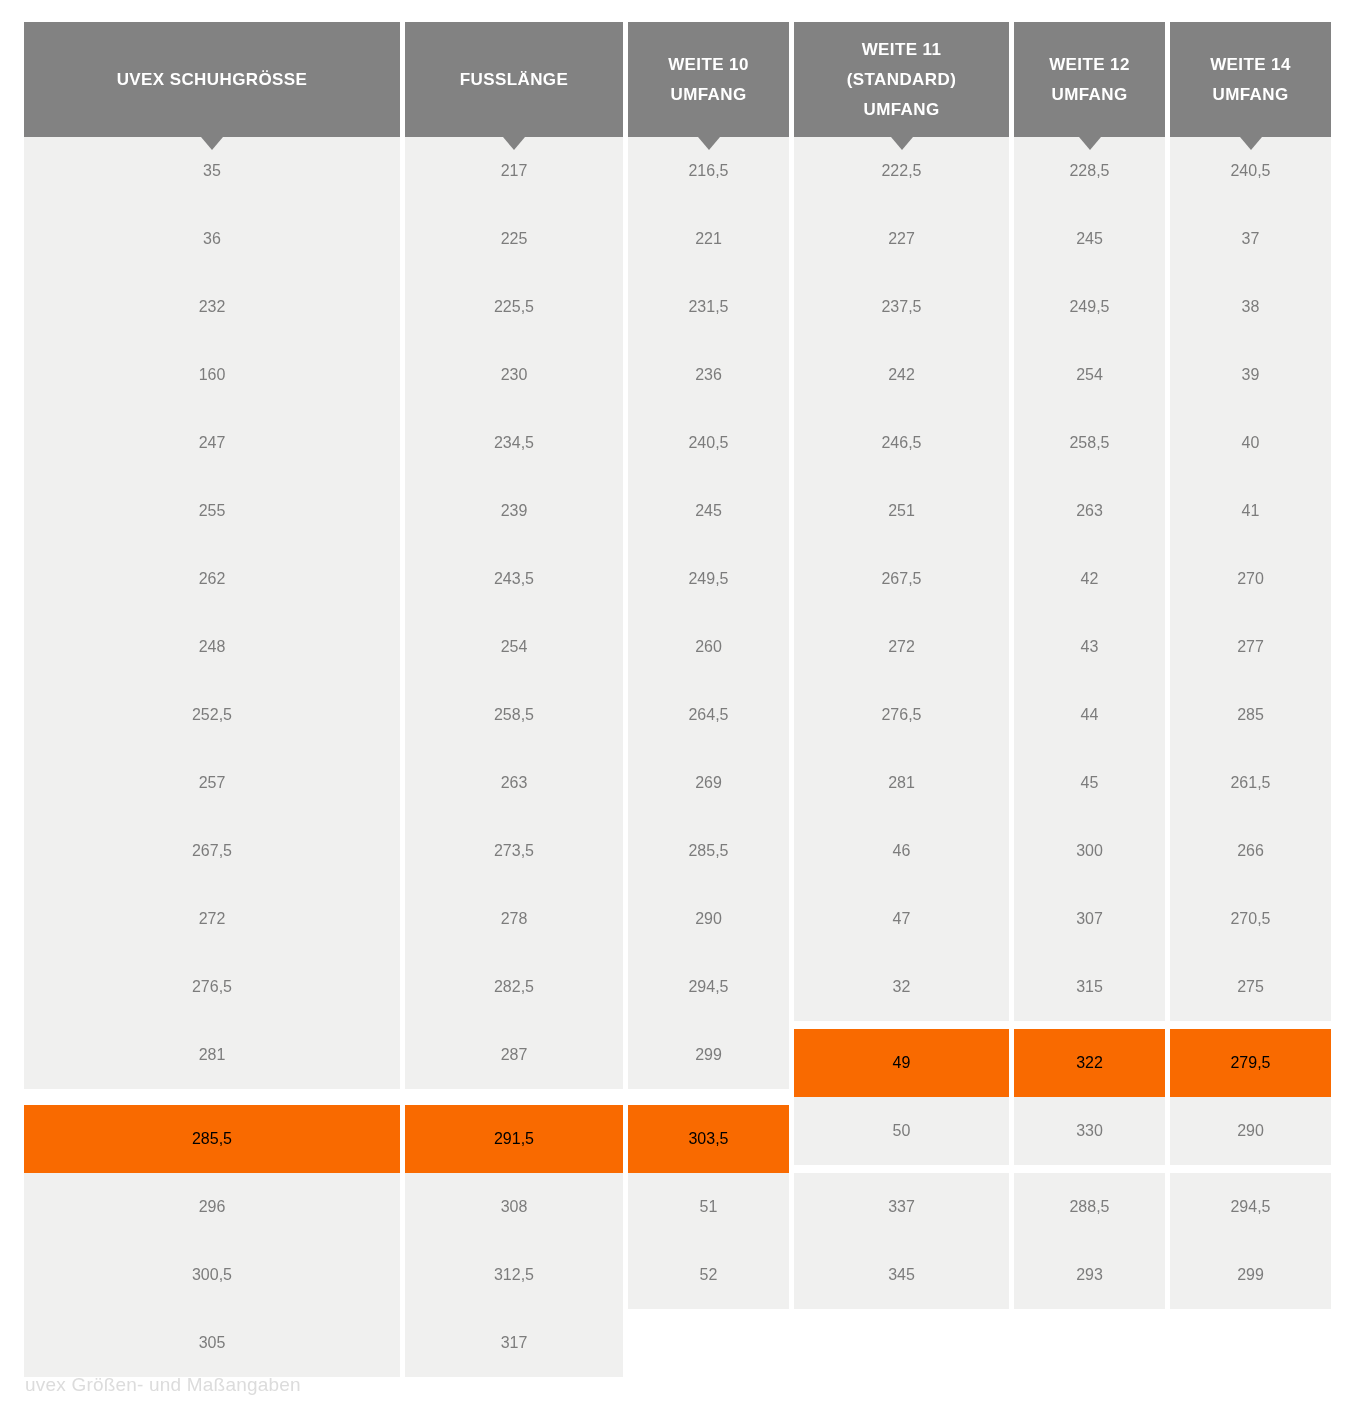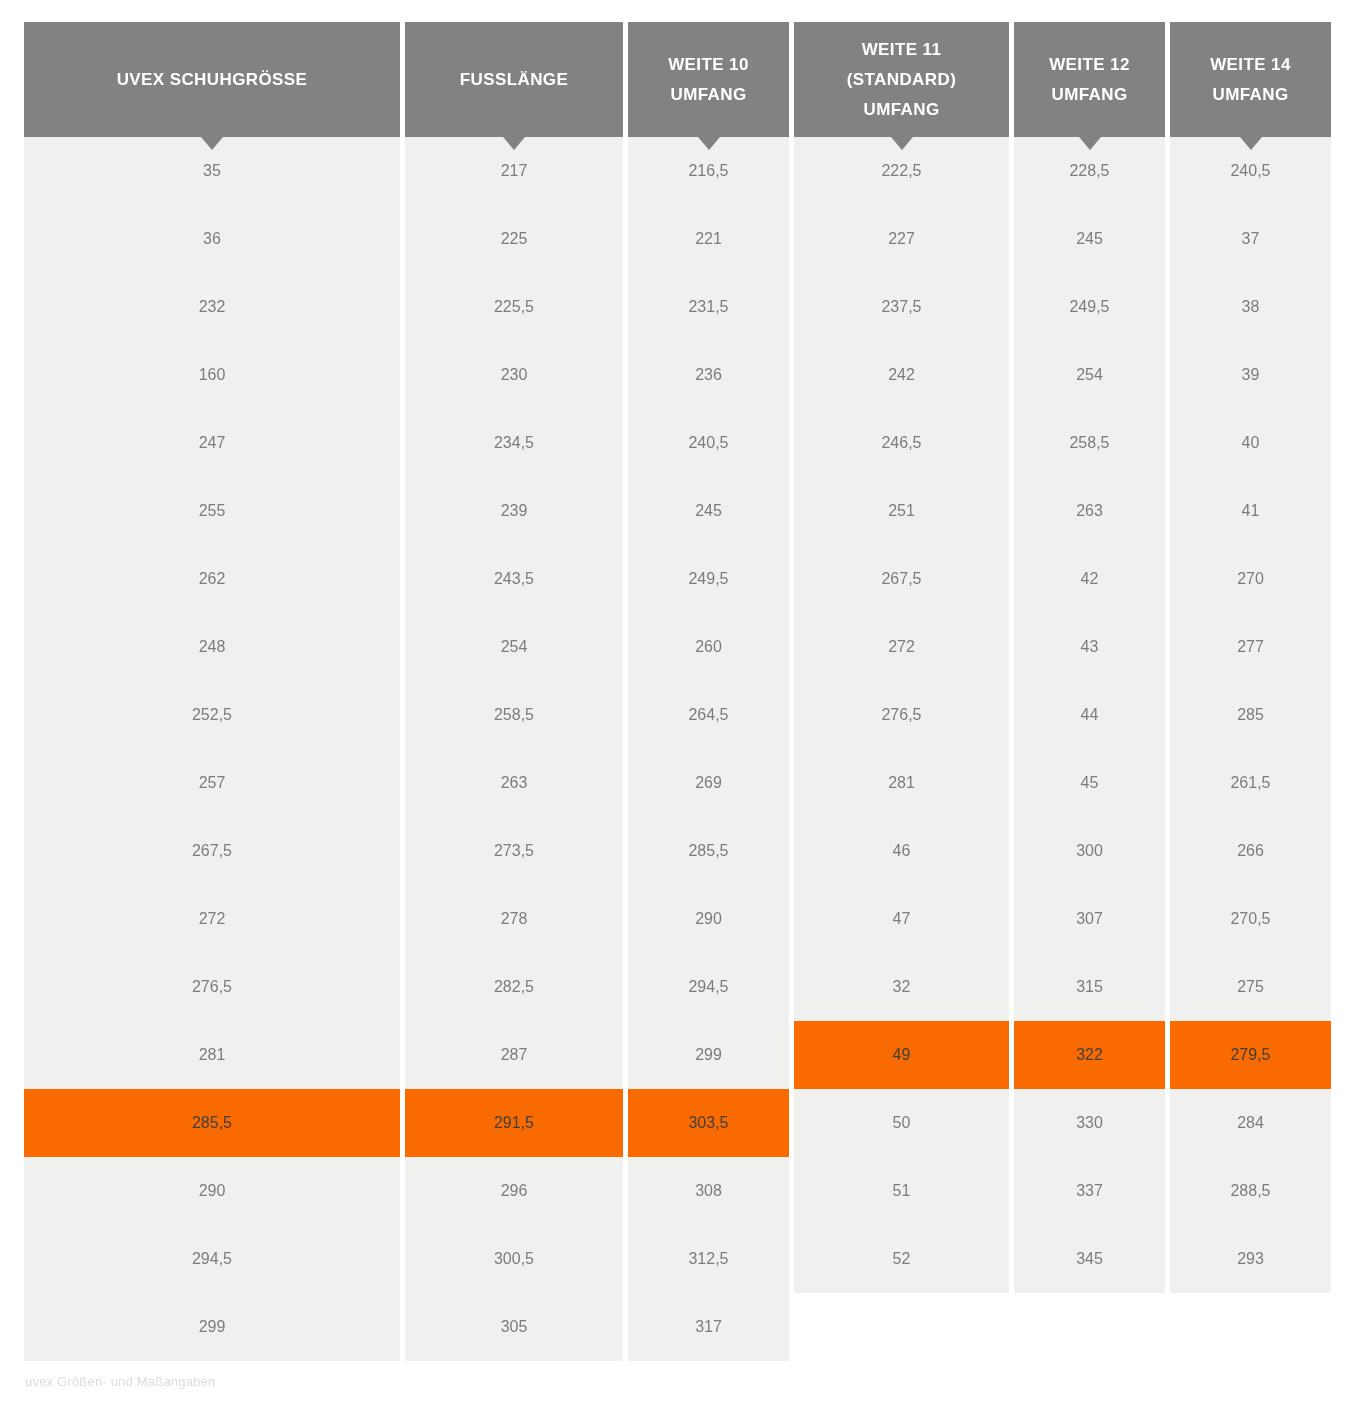--- a/index.html
+++ b/index.html
@@ -49,27 +49,28 @@
     height: 68px;
     background: #f0f0ef;
     color: #7c7c7c;
     font-size: 16px;
     display: flex;
     align-items: center;
     justify-content: center;
   }
   .td.hl {
     background: #f96a00;
-    color: #404040;
+    color: #000000;
+    margin-top: 8px;
   }
   .caption {
     position: absolute;
     left: 25px;
     top: 1374px;
-    font-size: 13px;
+    font-size: 19px;
     color: #dcdcdc;
     letter-spacing: 0.2px;
   }
 </style>
 </head>
 <body>
 
 <div class="page">
   <div class="size-table" id="size-table">
       <div class="hd">
@@ -183,21 +184,20 @@
       <div class="td">287</div>
       <div class="td">299</div>
       <div class="td hl">49</div>
       <div class="td hl">322</div>
       <div class="td hl">279,5</div>
       <div class="td hl">285,5</div>
       <div class="td hl">291,5</div>
       <div class="td hl">303,5</div>
       <div class="td">50</div>
       <div class="td">330</div>
-      <div class="td">284</div>
       <div class="td">290</div>
       <div class="td">296</div>
       <div class="td">308</div>
       <div class="td">51</div>
       <div class="td">337</div>
       <div class="td">288,5</div>
       <div class="td">294,5</div>
       <div class="td">300,5</div>
       <div class="td">312,5</div>
       <div class="td">52</div>

